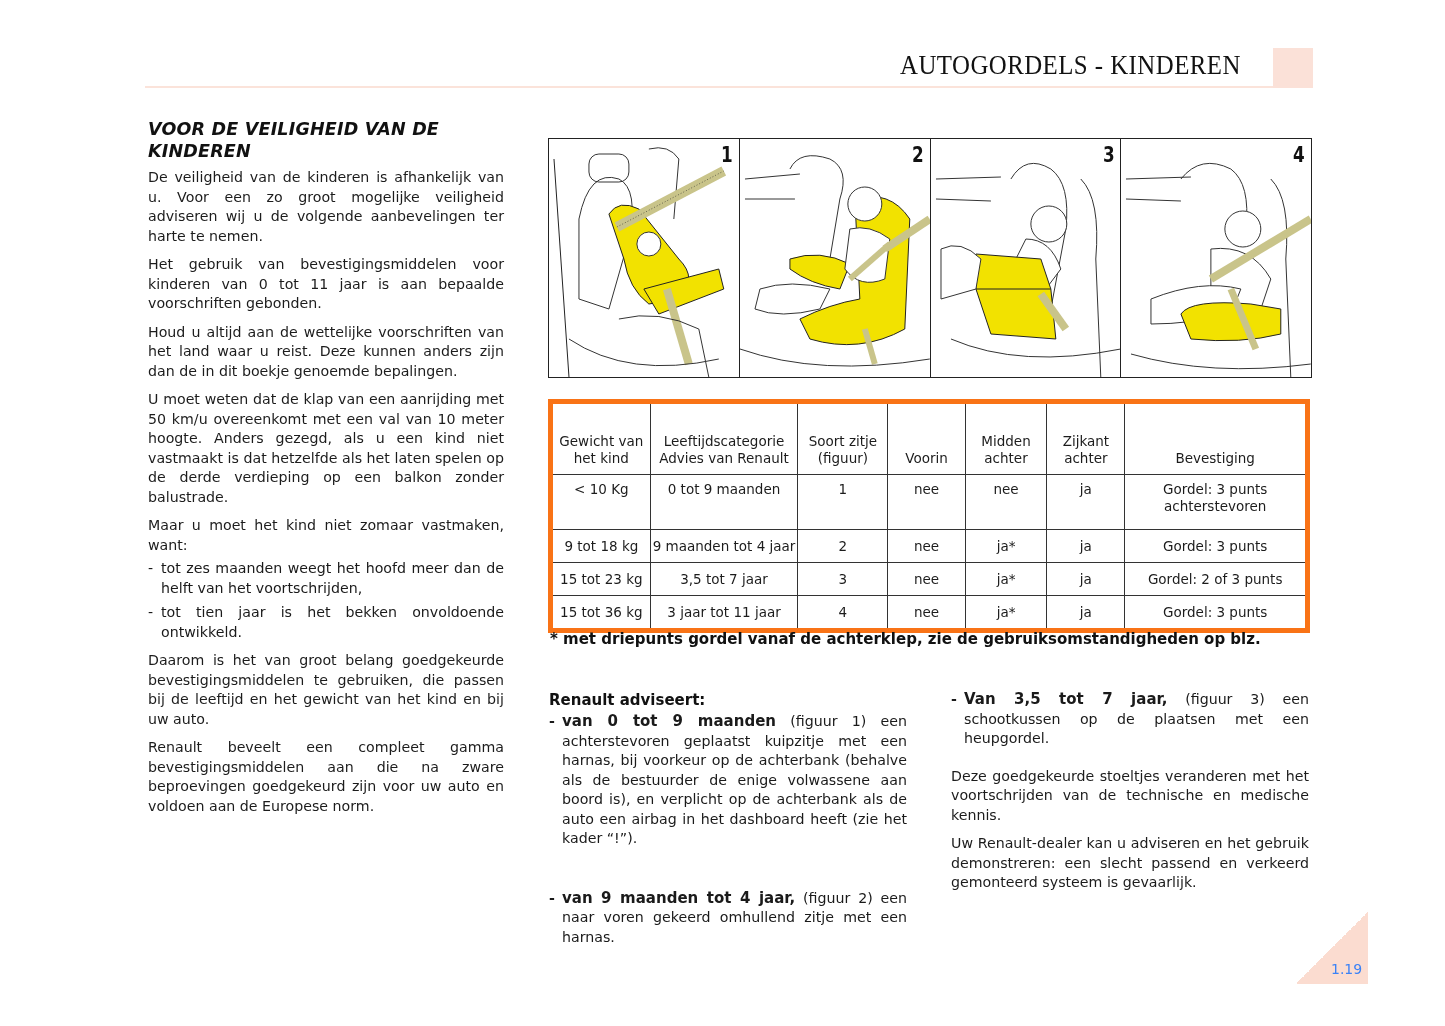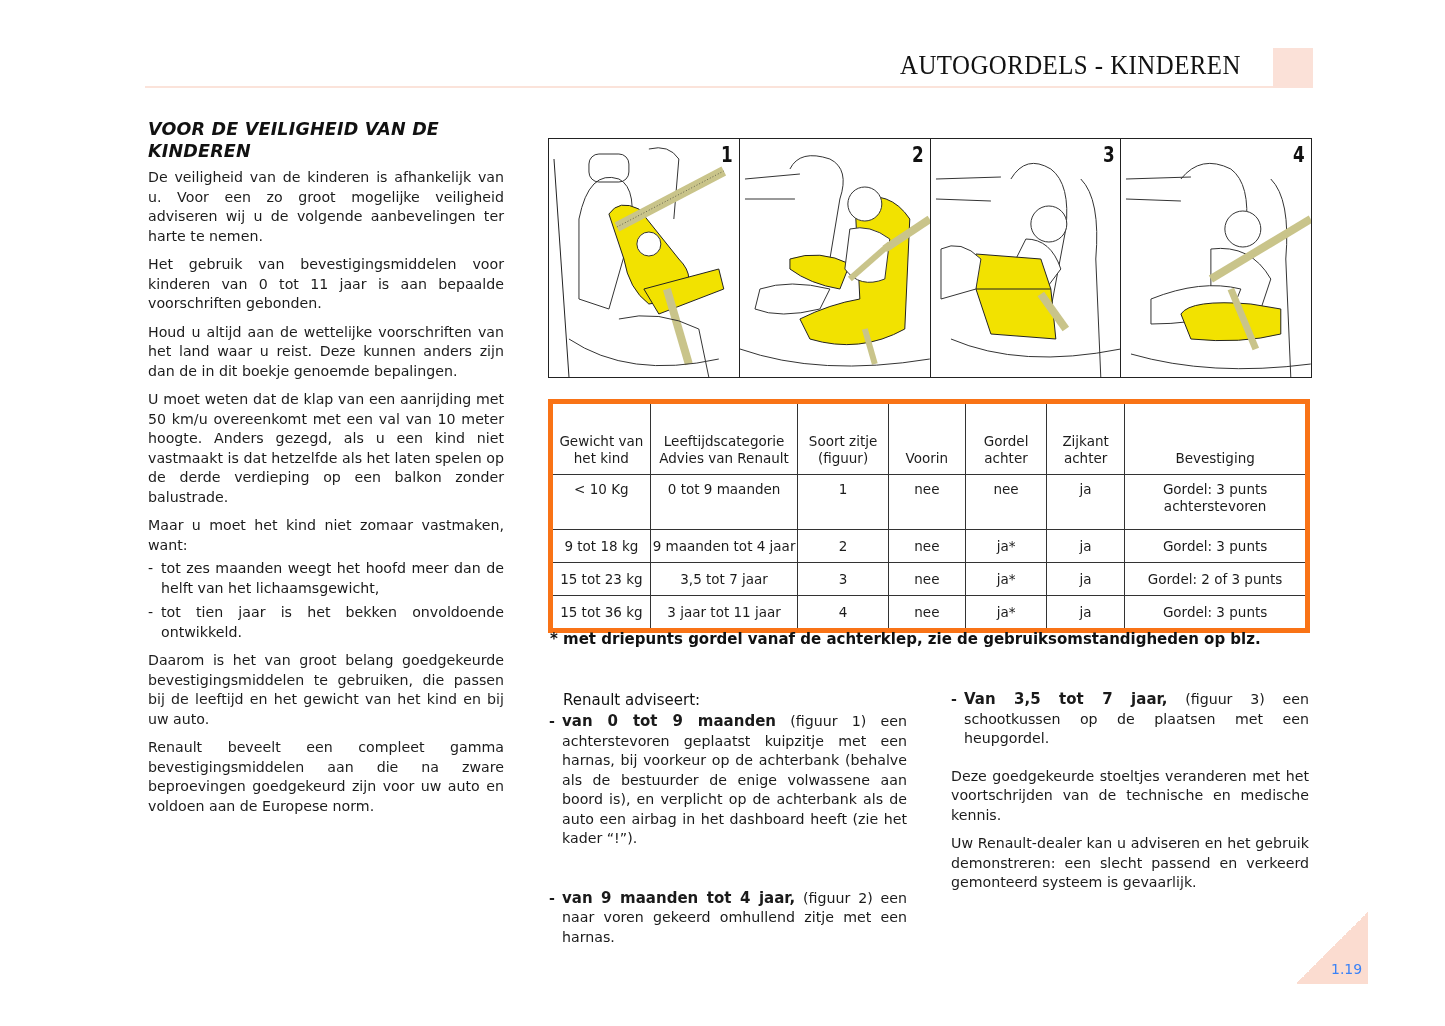--- a/index.html
+++ b/index.html
@@ -47,21 +47,21 @@
     table.seats td { height: 32px; vertical-align: middle; white-space: nowrap; }
     table.seats tr.r1 td { height: 48px; vertical-align: top; padding-top: 6px; line-height: 17px; }
     th.small { font-size: 12px; }
     td.tiny { font-size: 10px; }
 
     .footnote { position: absolute; left: 550px; top: 630px; width: 762px; font-weight: bold; font-size: 15px; line-height: 19px; color: #111; }
     .footnote .indent { padding-left: 14px; }
 
     .col-mid { position: absolute; left: 549px; top: 690px; width: 358px; }
     .col-right { position: absolute; left: 951px; top: 690px; width: 358px; }
-    .advice-heading { font-weight: normal; font-size: 15px; line-height: 20px; margin: 0 0 2px 14px; color: #111; }
+    .advice-heading { font-weight: bold; font-size: 15px; line-height: 20px; margin: 0 0 2px 0; color: #111; }
     .adv { position: relative; padding-left: 13px; font-size: 14.2px; line-height: 19.5px; text-align: justify; margin-bottom: 4px; }
     .adv::before { content: "-"; position: absolute; left: 0; top: 0; font-weight: bold; }
     .adv b { font-size: 15px; }
 
     .page-corner {
       position: absolute; left: 1296px; top: 912px; width: 72px; height: 72px;
       background: linear-gradient(to top left, #fbdcd0 50%, transparent 50%);
     }
     .page-number { position: absolute; left: 1331px; top: 961px; font-size: 14px; color: #3b82f6; }
   </style>
@@ -73,21 +73,21 @@
 <div class="header-rule"></div>
 
 <div class="col-left">
   <h2 class="section-heading">VOOR DE VEILIGHEID VAN DE KINDEREN</h2>
   <p class="para">De veiligheid van de kinderen is afhankelijk van u. Voor een zo groot mogelijke veiligheid adviseren wij u de volgende aanbevelingen ter harte te nemen.</p>
   <p class="para">Het gebruik van bevestigingsmiddelen voor kinderen van 0 tot 11 jaar is aan bepaalde voorschriften gebonden.</p>
   <p class="para">Houd u altijd aan de wettelijke voorschriften van het land waar u reist. Deze kunnen anders zijn dan de in dit boekje genoemde bepalingen.</p>
   <p class="para">U moet weten dat de klap van een aanrijding met 50 km/u overeenkomt met een val van 10 meter hoogte. Anders gezegd, als u een kind niet vastmaakt is dat hetzelfde als het laten spelen op de derde verdieping op een balkon zonder balustrade.</p>
   <p class="para" style="margin-bottom:4px">Maar u moet het kind niet zomaar vastmaken, want:</p>
   <ul class="dash-list">
-    <li>tot zes maanden weegt het hoofd meer dan de helft van het lichaamsgewicht,</li>
+    <li>tot zes maanden weegt het hoofd meer dan de helft van het voortschrijden,</li>
     <li>tot tien jaar is het bekken onvoldoende ontwikkeld.</li>
   </ul>
   <p class="para">Daarom is het van groot belang goedgekeurde bevestigingsmiddelen te gebruiken, die passen bij de leeftijd en het gewicht van het kind en bij uw auto.</p>
   <p class="para">Renault beveelt een compleet gamma bevestigingsmiddelen aan die na zware beproevingen goedgekeurd zijn voor uw auto en voldoen aan de Europese norm.</p>
 </div>
 
 <div class="figures">
   <div class="figure">
     <svg viewBox="0 0 190 238" preserveAspectRatio="none">
       <path d="M5 20 L20 238" stroke="#222" fill="none" stroke-width="1"></path>
@@ -163,21 +163,21 @@
         <col style="width:88px">
         <col style="width:84px">
         <col style="width:192px">
     </colgroup>
     <thead>
       <tr>
         <th>Gewicht van het kind</th>
         <th class="small">Leeftijdscategorie Advies van Renault</th>
         <th>Soort zitje (figuur)</th>
         <th>Voorin</th>
-        <th>Gordel achter</th>
+        <th>Midden achter</th>
         <th>Zijkant achter</th>
         <th>Bevestiging</th>
       </tr>
     </thead>
     <tbody>
       <tr class="r1">
         <td>&lt; 10 Kg</td>
         <td>0 tot 9 maanden</td>
         <td>1</td>
         <td>nee</td>

